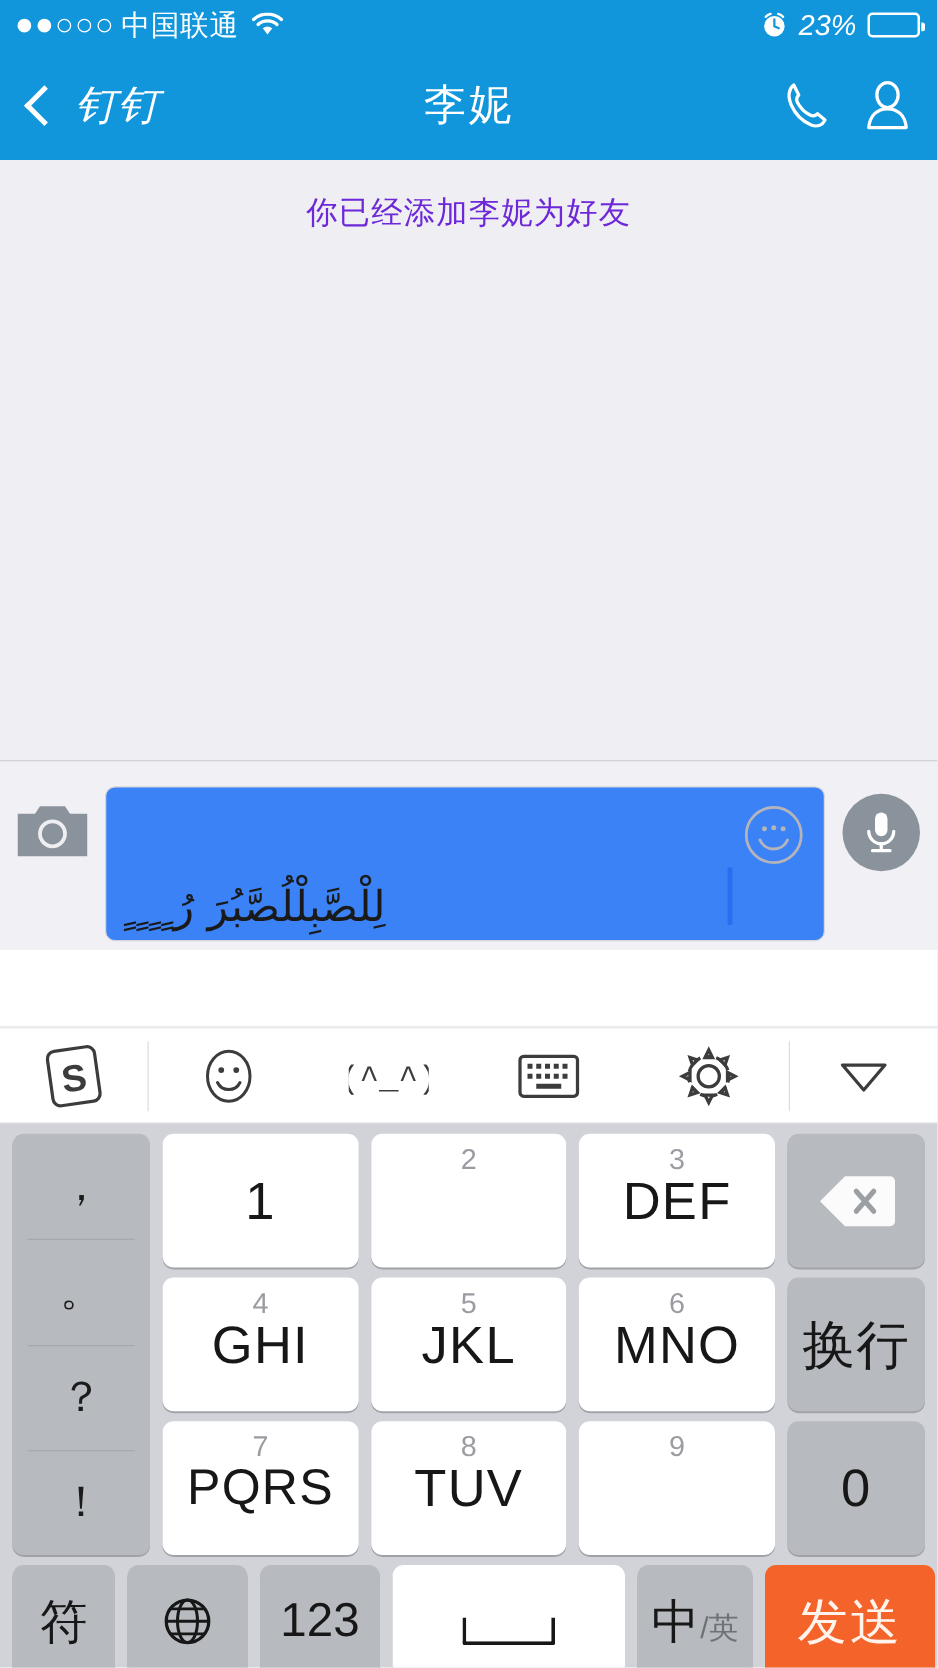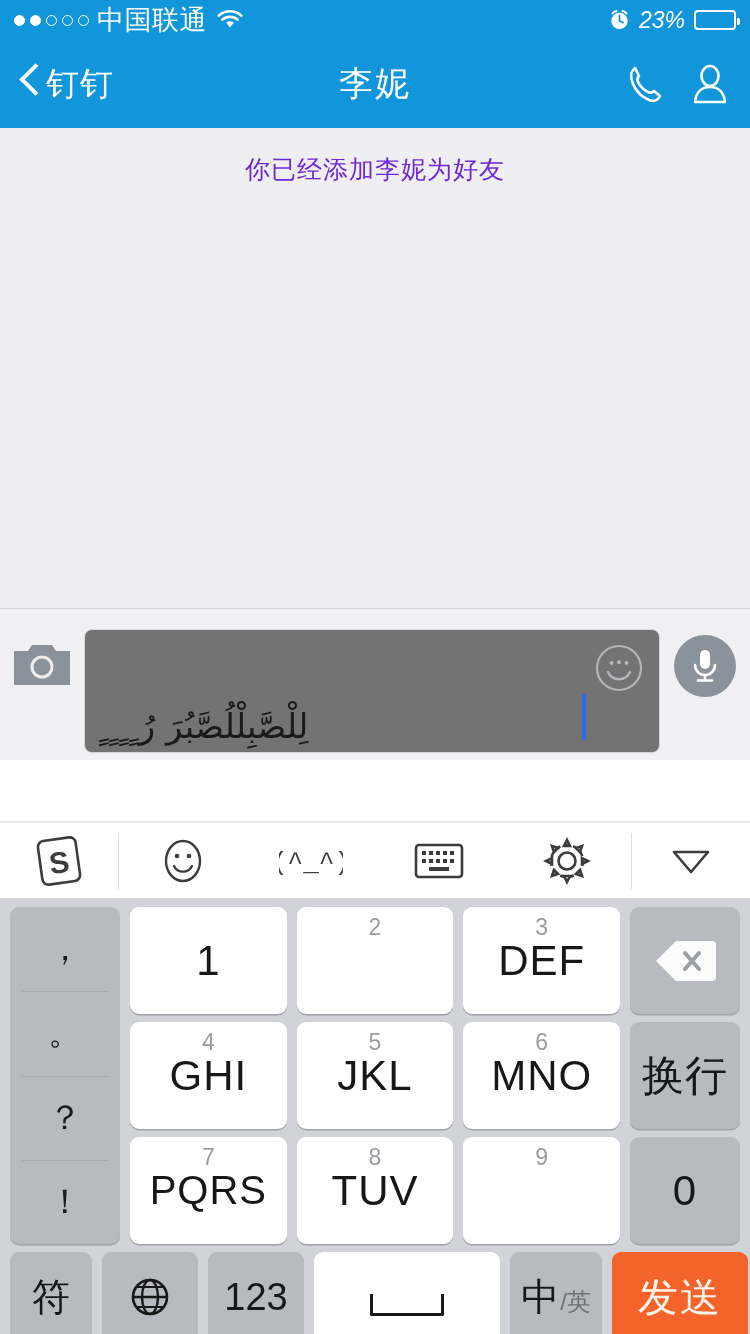--- a/index.html
+++ b/index.html
@@ -13,21 +13,21 @@
   
   .statusbar {
     height:40px; background:#1296DB; color:#fff;
     display:flex; align-items:center; position:relative;
     padding:0 14px; font-size:22px;
   }
   .sb-left { display:flex; align-items:center; gap:8px; }
   .dots { display:flex; align-items:center; gap:5px; }
   .dot { width:11px; height:11px; border-radius:50%; border:1.6px solid #fff; }
   .dot.filled { background:#fff; }
-  .carrier { font-size:27px; letter-spacing:0.5px; }
+  .carrier { font-size:23px; letter-spacing:0.5px; }
   .wifi { width:26px; height:20px; position:relative; margin-left:2px; }
   .wifi svg { display:block; }
   .sb-center {
     position:absolute; left:0; right:0; text-align:center;
     font-size:23px; font-weight:bold; letter-spacing:0.5px;
   }
   .sb-right {
     margin-left:auto; display:flex; align-items:center; gap:9px;
     position:relative; z-index:2;
   }
@@ -41,21 +41,21 @@
     content:""; position:absolute; right:-6px; top:6px;
     width:3px; height:7px; background:#fff; border-radius:0 2px 2px 0;
   }
   .batt-fill { height:100%; background:#fff; border-radius:1px; }
 
   
   .navbar {
     height:88px; background:#1296DB; color:#fff;
     display:flex; align-items:center; position:relative; padding:0 20px;
   }
-  .nav-back { display:flex; gap:6px; cursor:pointer; }
+  .nav-back { display:flex; align-items:center; gap:20px; cursor:pointer;font-style:italic; }
   .chev-left { width:20px; height:34px; position:relative; }
   .chev-left:before {
     content:""; position:absolute; left:4px; top:6px;
     width:19px; height:19px; border-left:4px solid #fff; border-bottom:4px solid #fff;
     transform:rotate(45deg);
   }
   .nav-back-label { font-size:33px; letter-spacing:1px; }
   .nav-title {
     position:absolute; left:0; right:0; text-align:center;
     font-size:34px; letter-spacing:2px; pointer-events:none;
@@ -74,21 +74,21 @@
   }
 
   
   .inputbar {
     position:absolute; left:0; right:0; top:608px; height:152px;
     background:#F1F0F4; border-top:1px solid #D3D2D7;
     display:flex; align-items:flex-start; padding:20px 14px 0 14px;
   }
   .cam-btn { width:56px; height:48px; margin-top:12px; flex:0 0 auto; }
   .field-wrap {
-    flex:1; margin:0 14px; height:124px; background:#737373;
+    flex:1; margin:0 14px; height:124px; background:#3b82f6;
     border:1px solid #D6D5DA; border-radius:8px; position:relative;
     overflow:hidden;
   }
   .field-text {
     position:absolute; left:14px; bottom:6px; right:80px;
     font-size:34px; color:#1a1a1a; white-space:nowrap;
     line-height:1.15; direction:rtl; text-align:left;
     font-family:"DejaVu Sans",sans-serif;
   }
   .caret {

